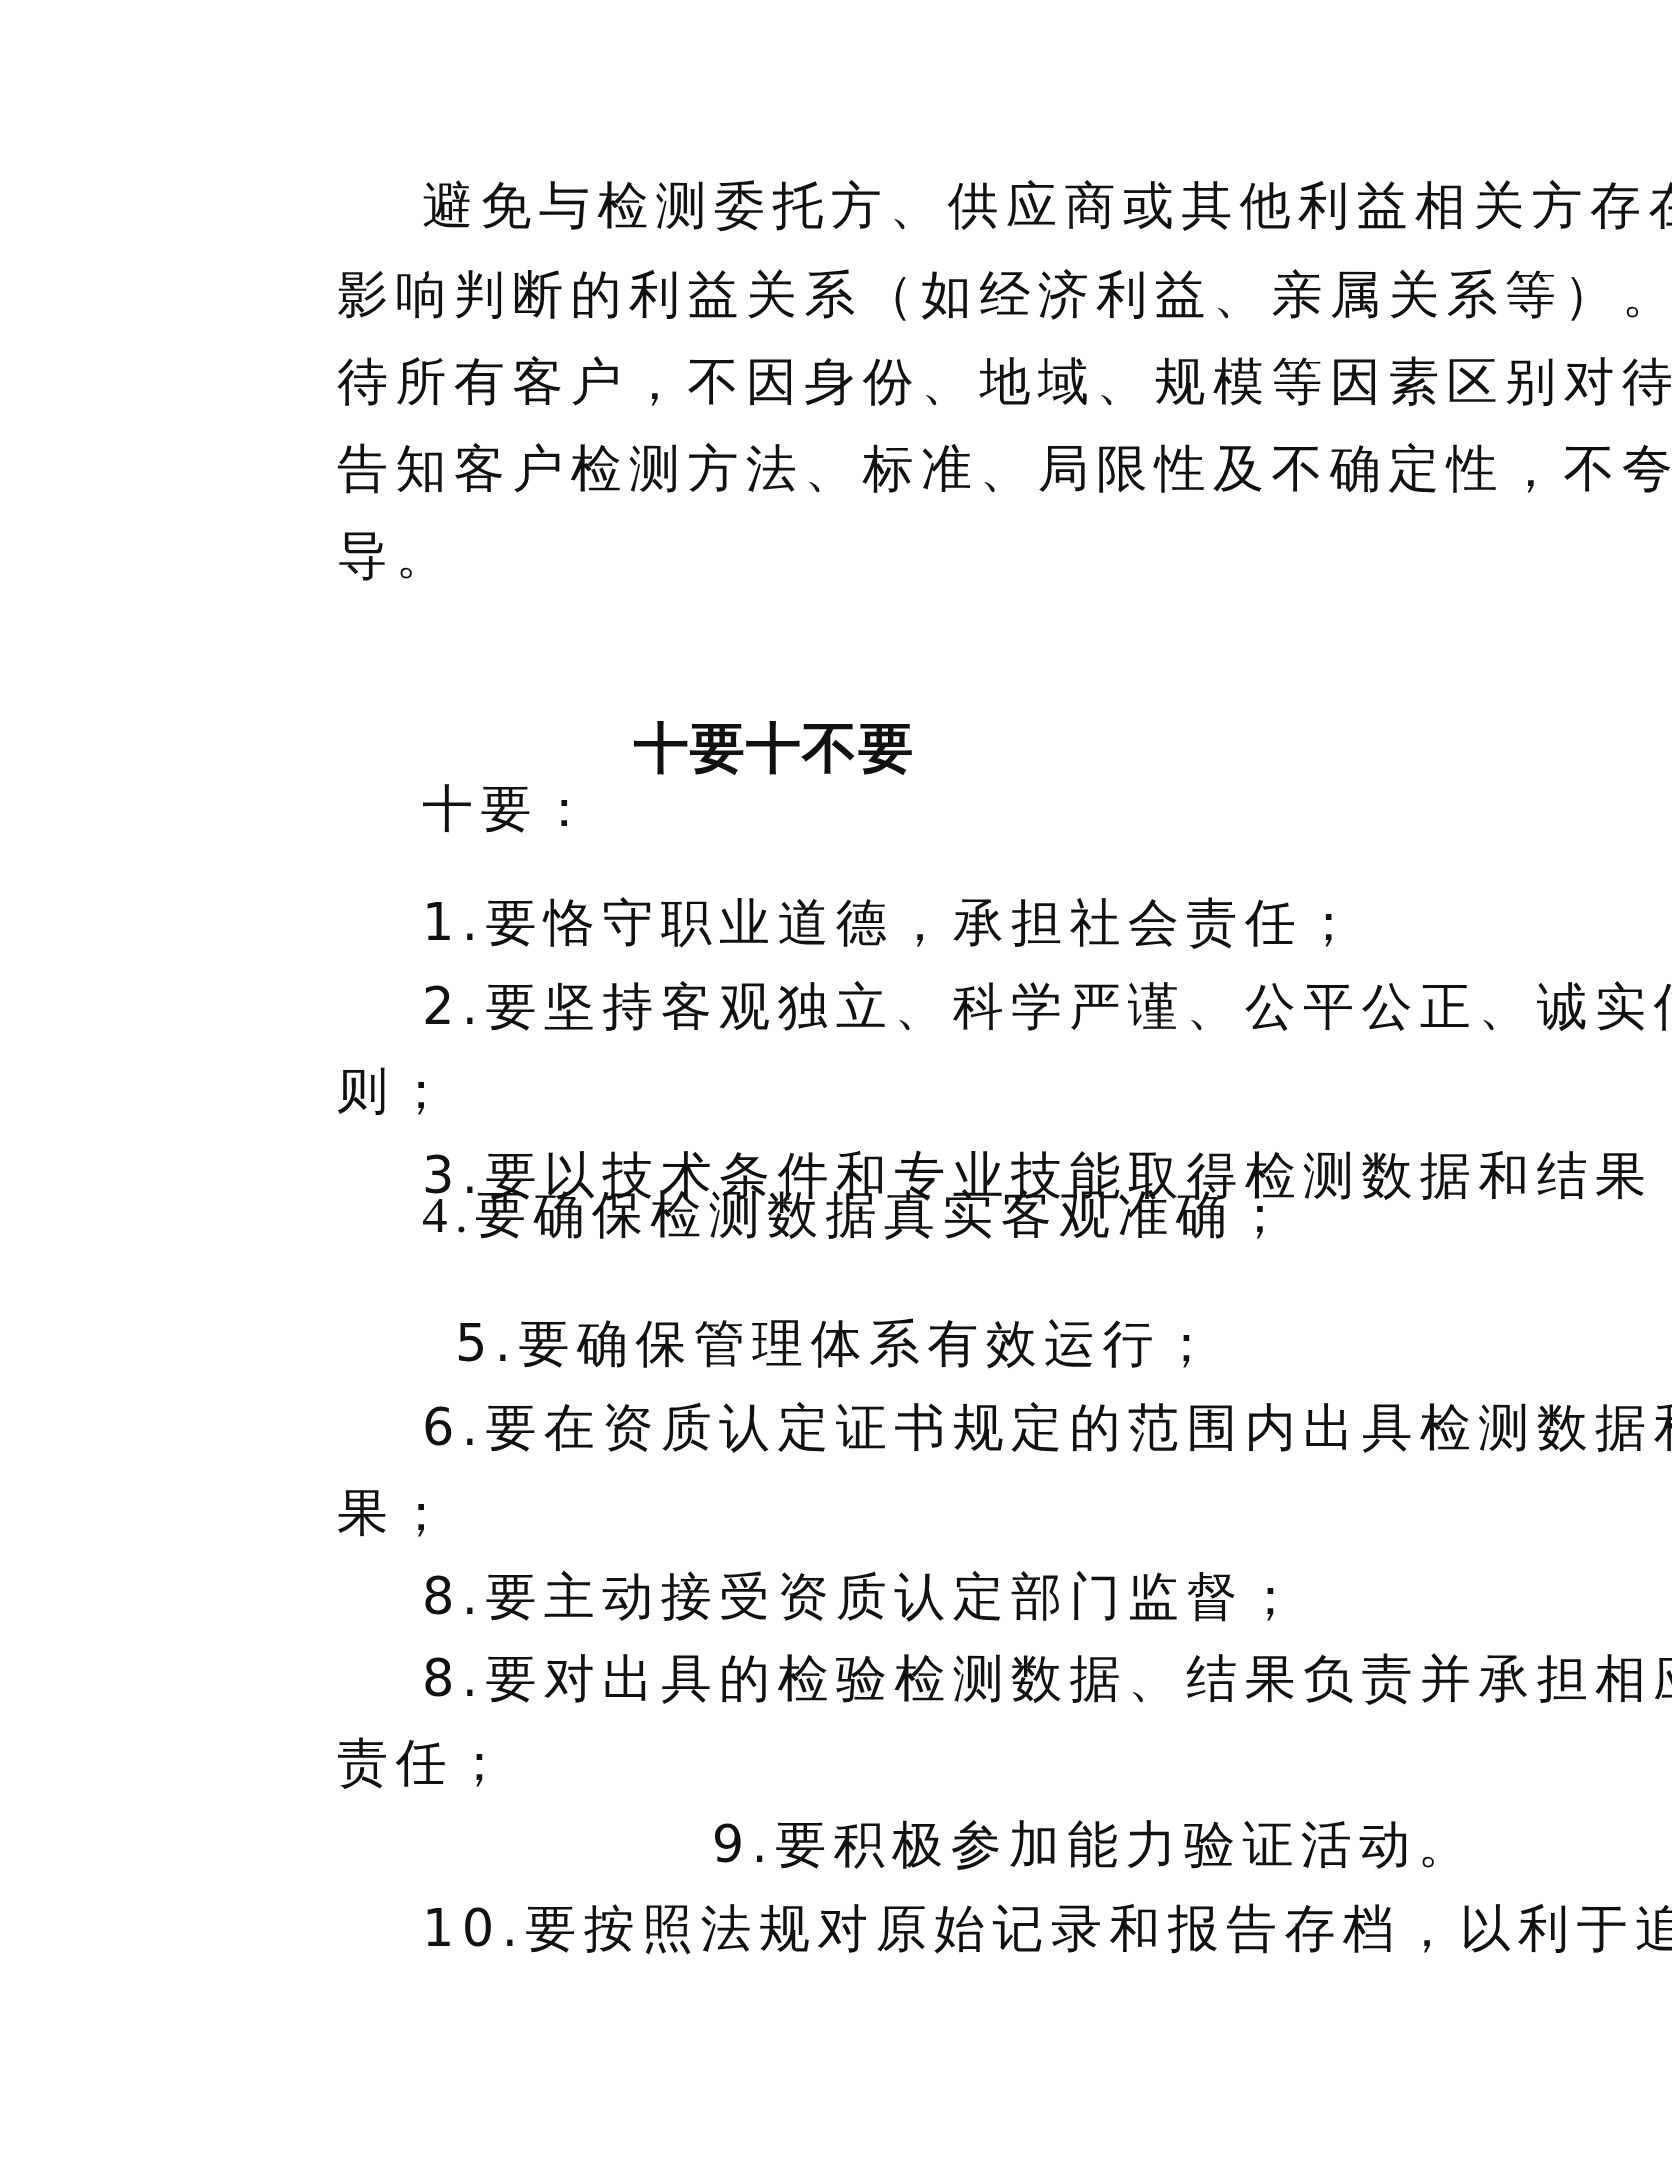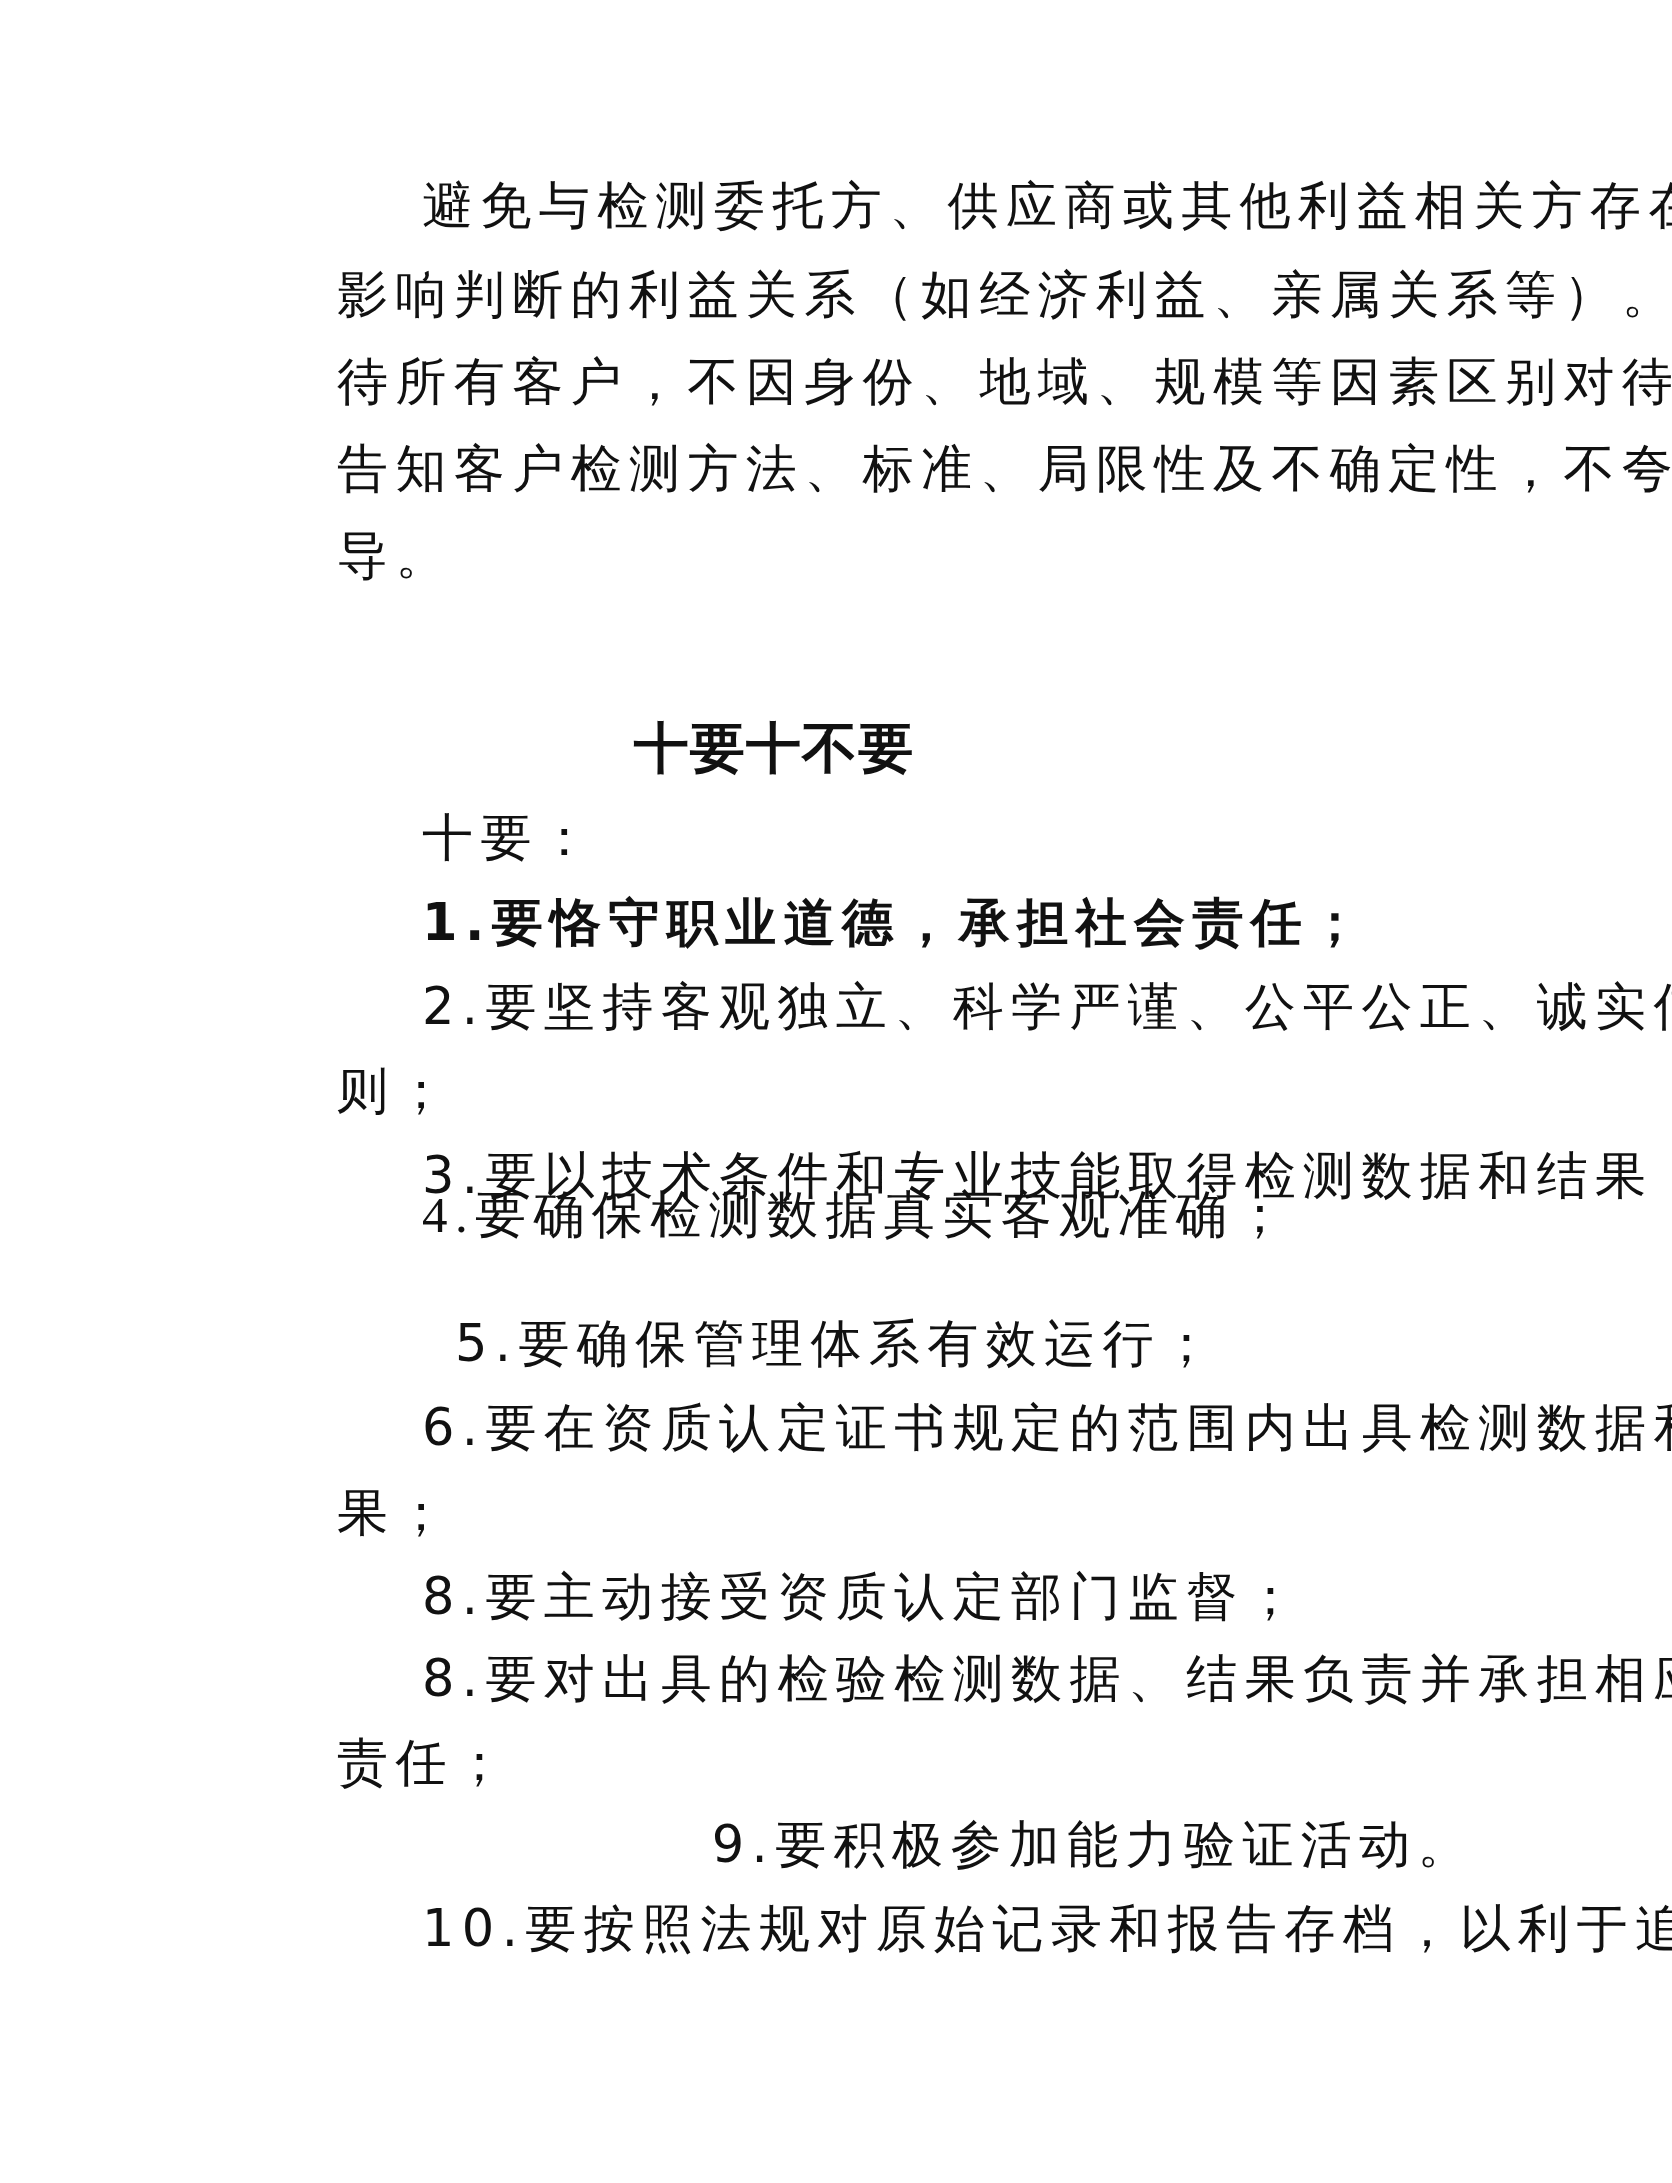--- a/index.html
+++ b/index.html
@@ -54,24 +54,24 @@
   <div>
     <div class="line indent" style="top:174px;">避免与检测委托方、供应商或其他利益相关方存在可能</div>
     <div class="line" style="top:263px;">影响判断的利益关系（如经济利益、亲属关系等）。平等对</div>
     <div class="line" style="top:350px;">待所有客户，不因身份、地域、规模等因素区别对待。如实</div>
     <div class="line" style="top:437px;">告知客户检测方法、标准、局限性及不确定性，不夸大或误</div>
     <div class="line" style="top:524px;">导。</div>
   </div>
 
   <div class="title" style="top:717px;">十要十不要</div>
 
-  <div class="line indent" style="top:806px;">十要：</div>
+  <div class="line indent" style="top:777px;">十要：</div>
 
   <div>
-    <div class="line indent" style="top:891px;font-weight:bold;">1.要恪守职业道德，承担社会责任；</div>
+    <div class="line indent" style="top:891px;">1.要恪守职业道德，承担社会责任；</div>
 
     <div class="line indent" style="top:975px;">2.要坚持客观独立、科学严谨、公平公正、诚实信用原</div>
     <div class="line" style="top:1059px;">则；</div>
 
     <div class="line indent" style="top:1144px;">3.要以技术条件和专业技能取得检测数据和结果；</div>
 
     <div class="line indent" style="top:1184px;font-family:Liberation Serif, serif;">4.要确保检测数据真实客观准确；</div>
 
     <div class="line indent" style="top:1312px;margin-left:33px;">5.要确保管理体系有效运行；</div>
 

